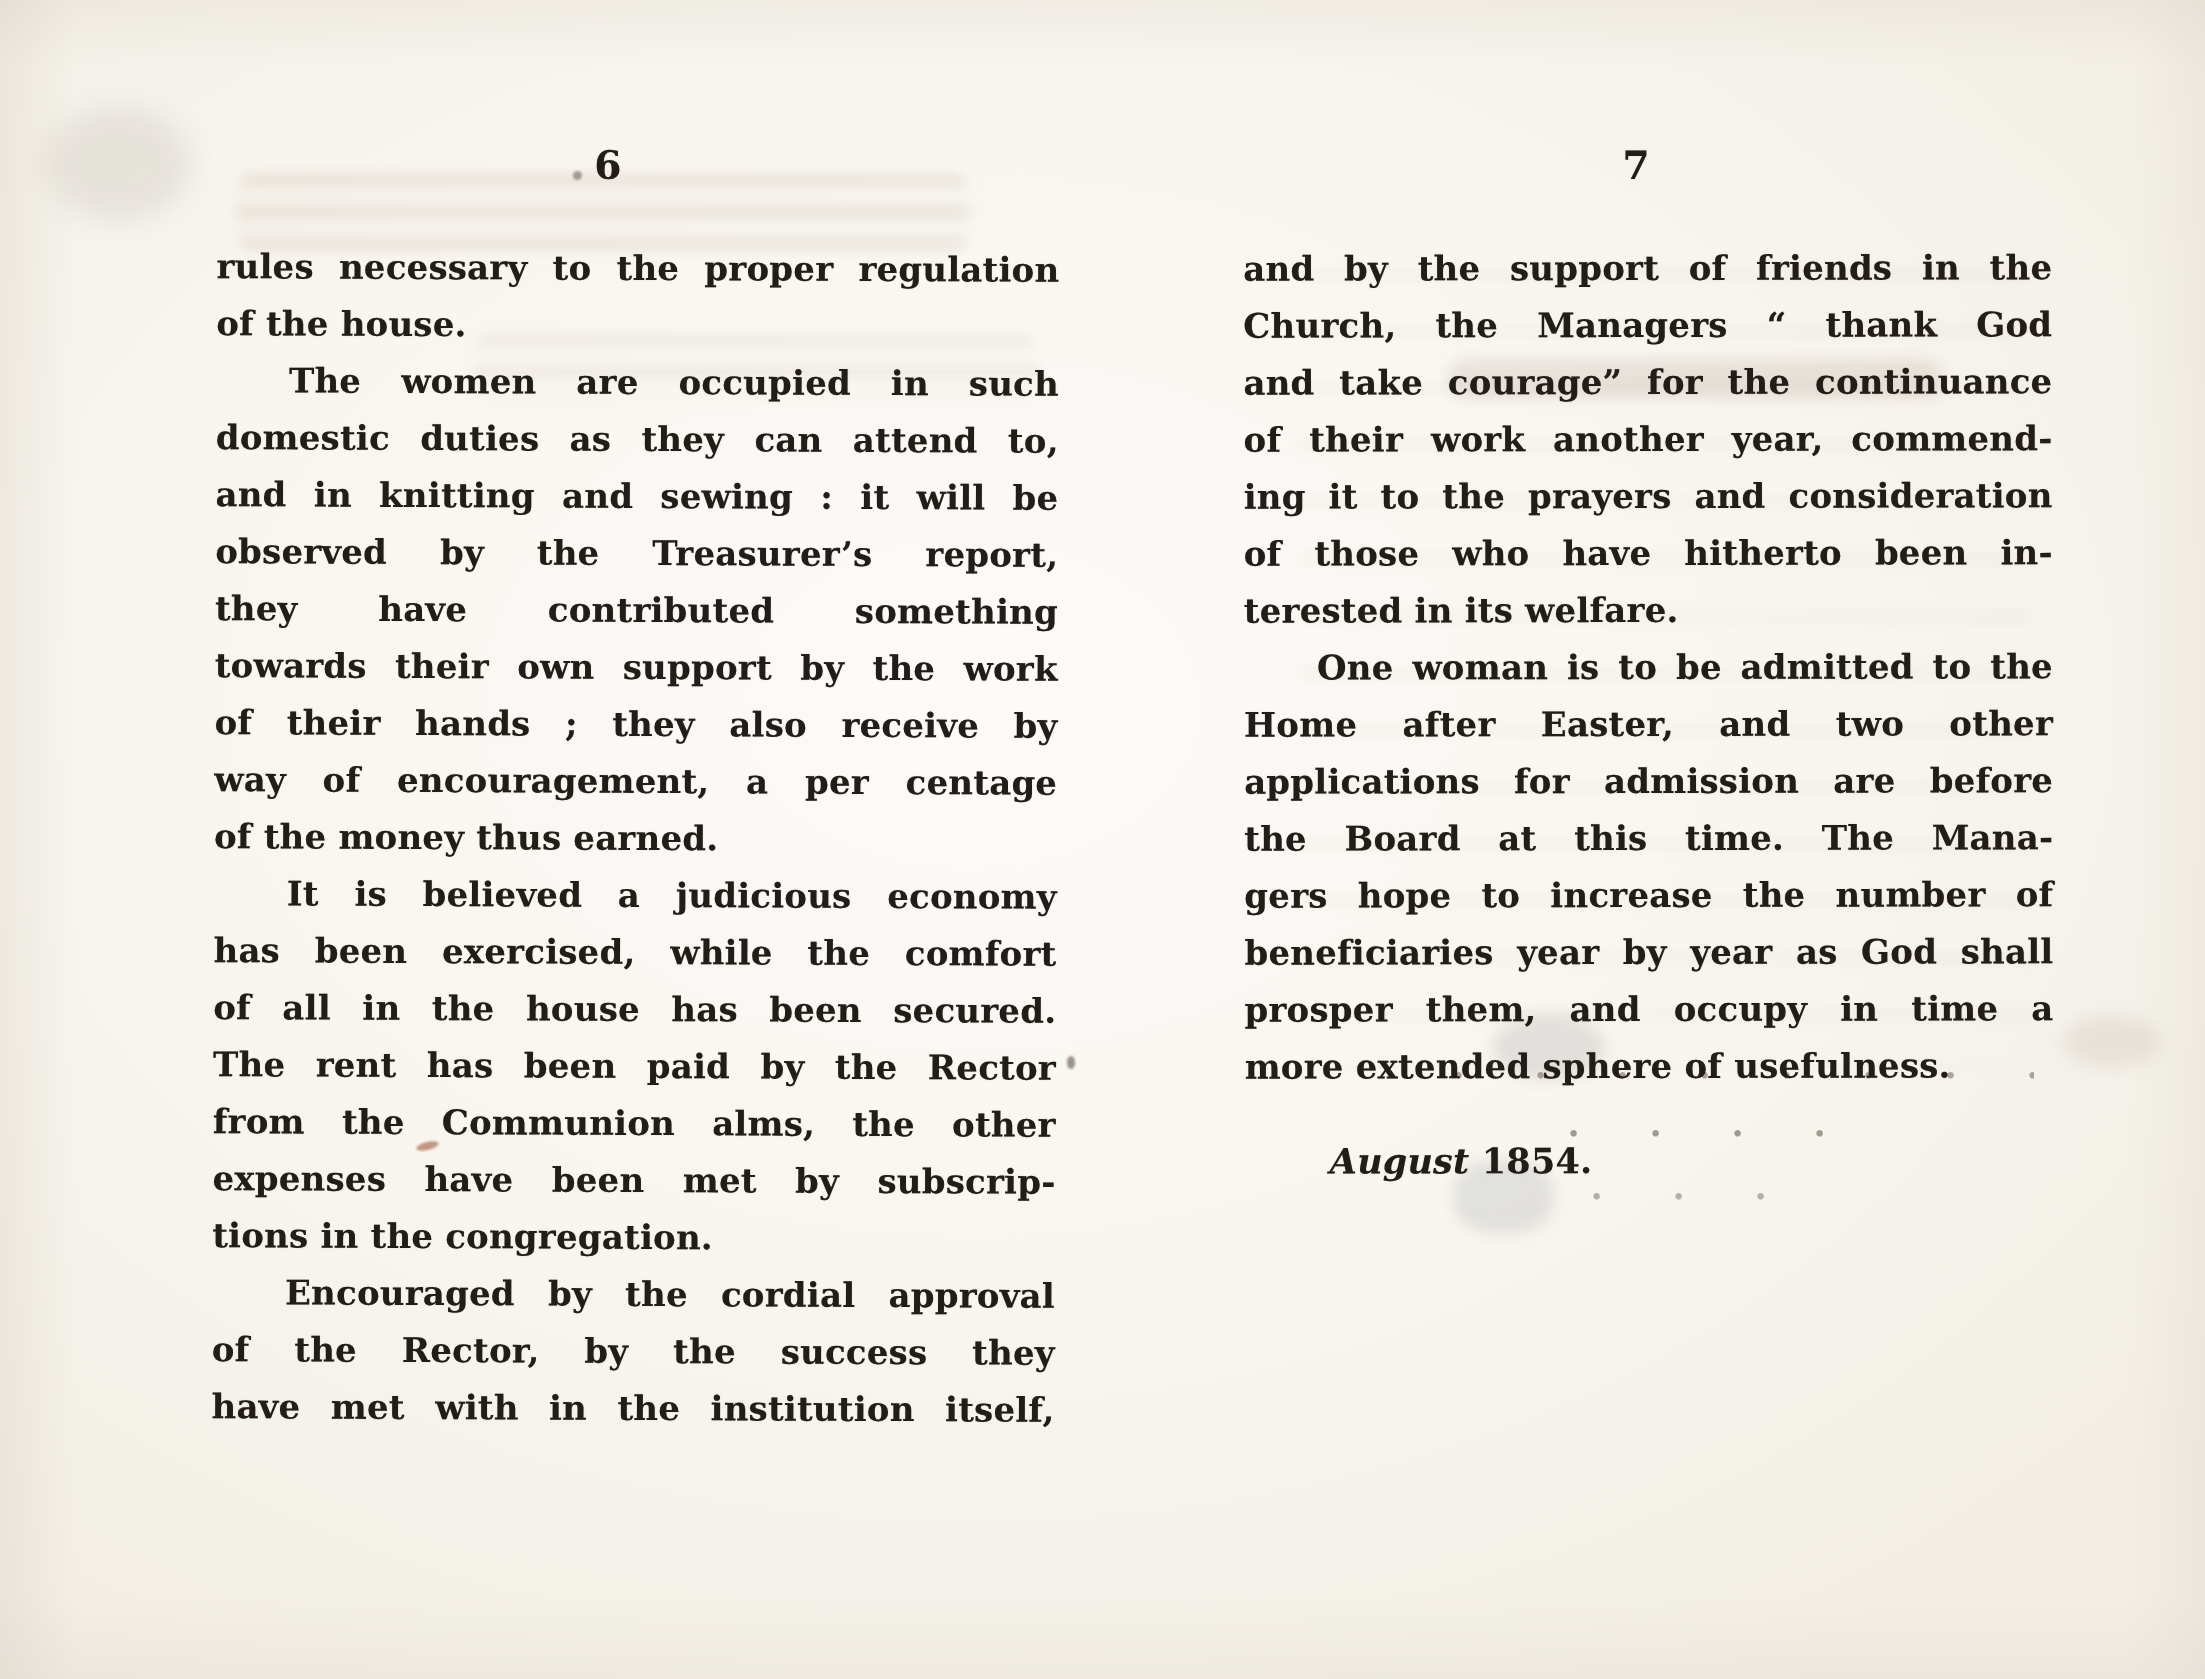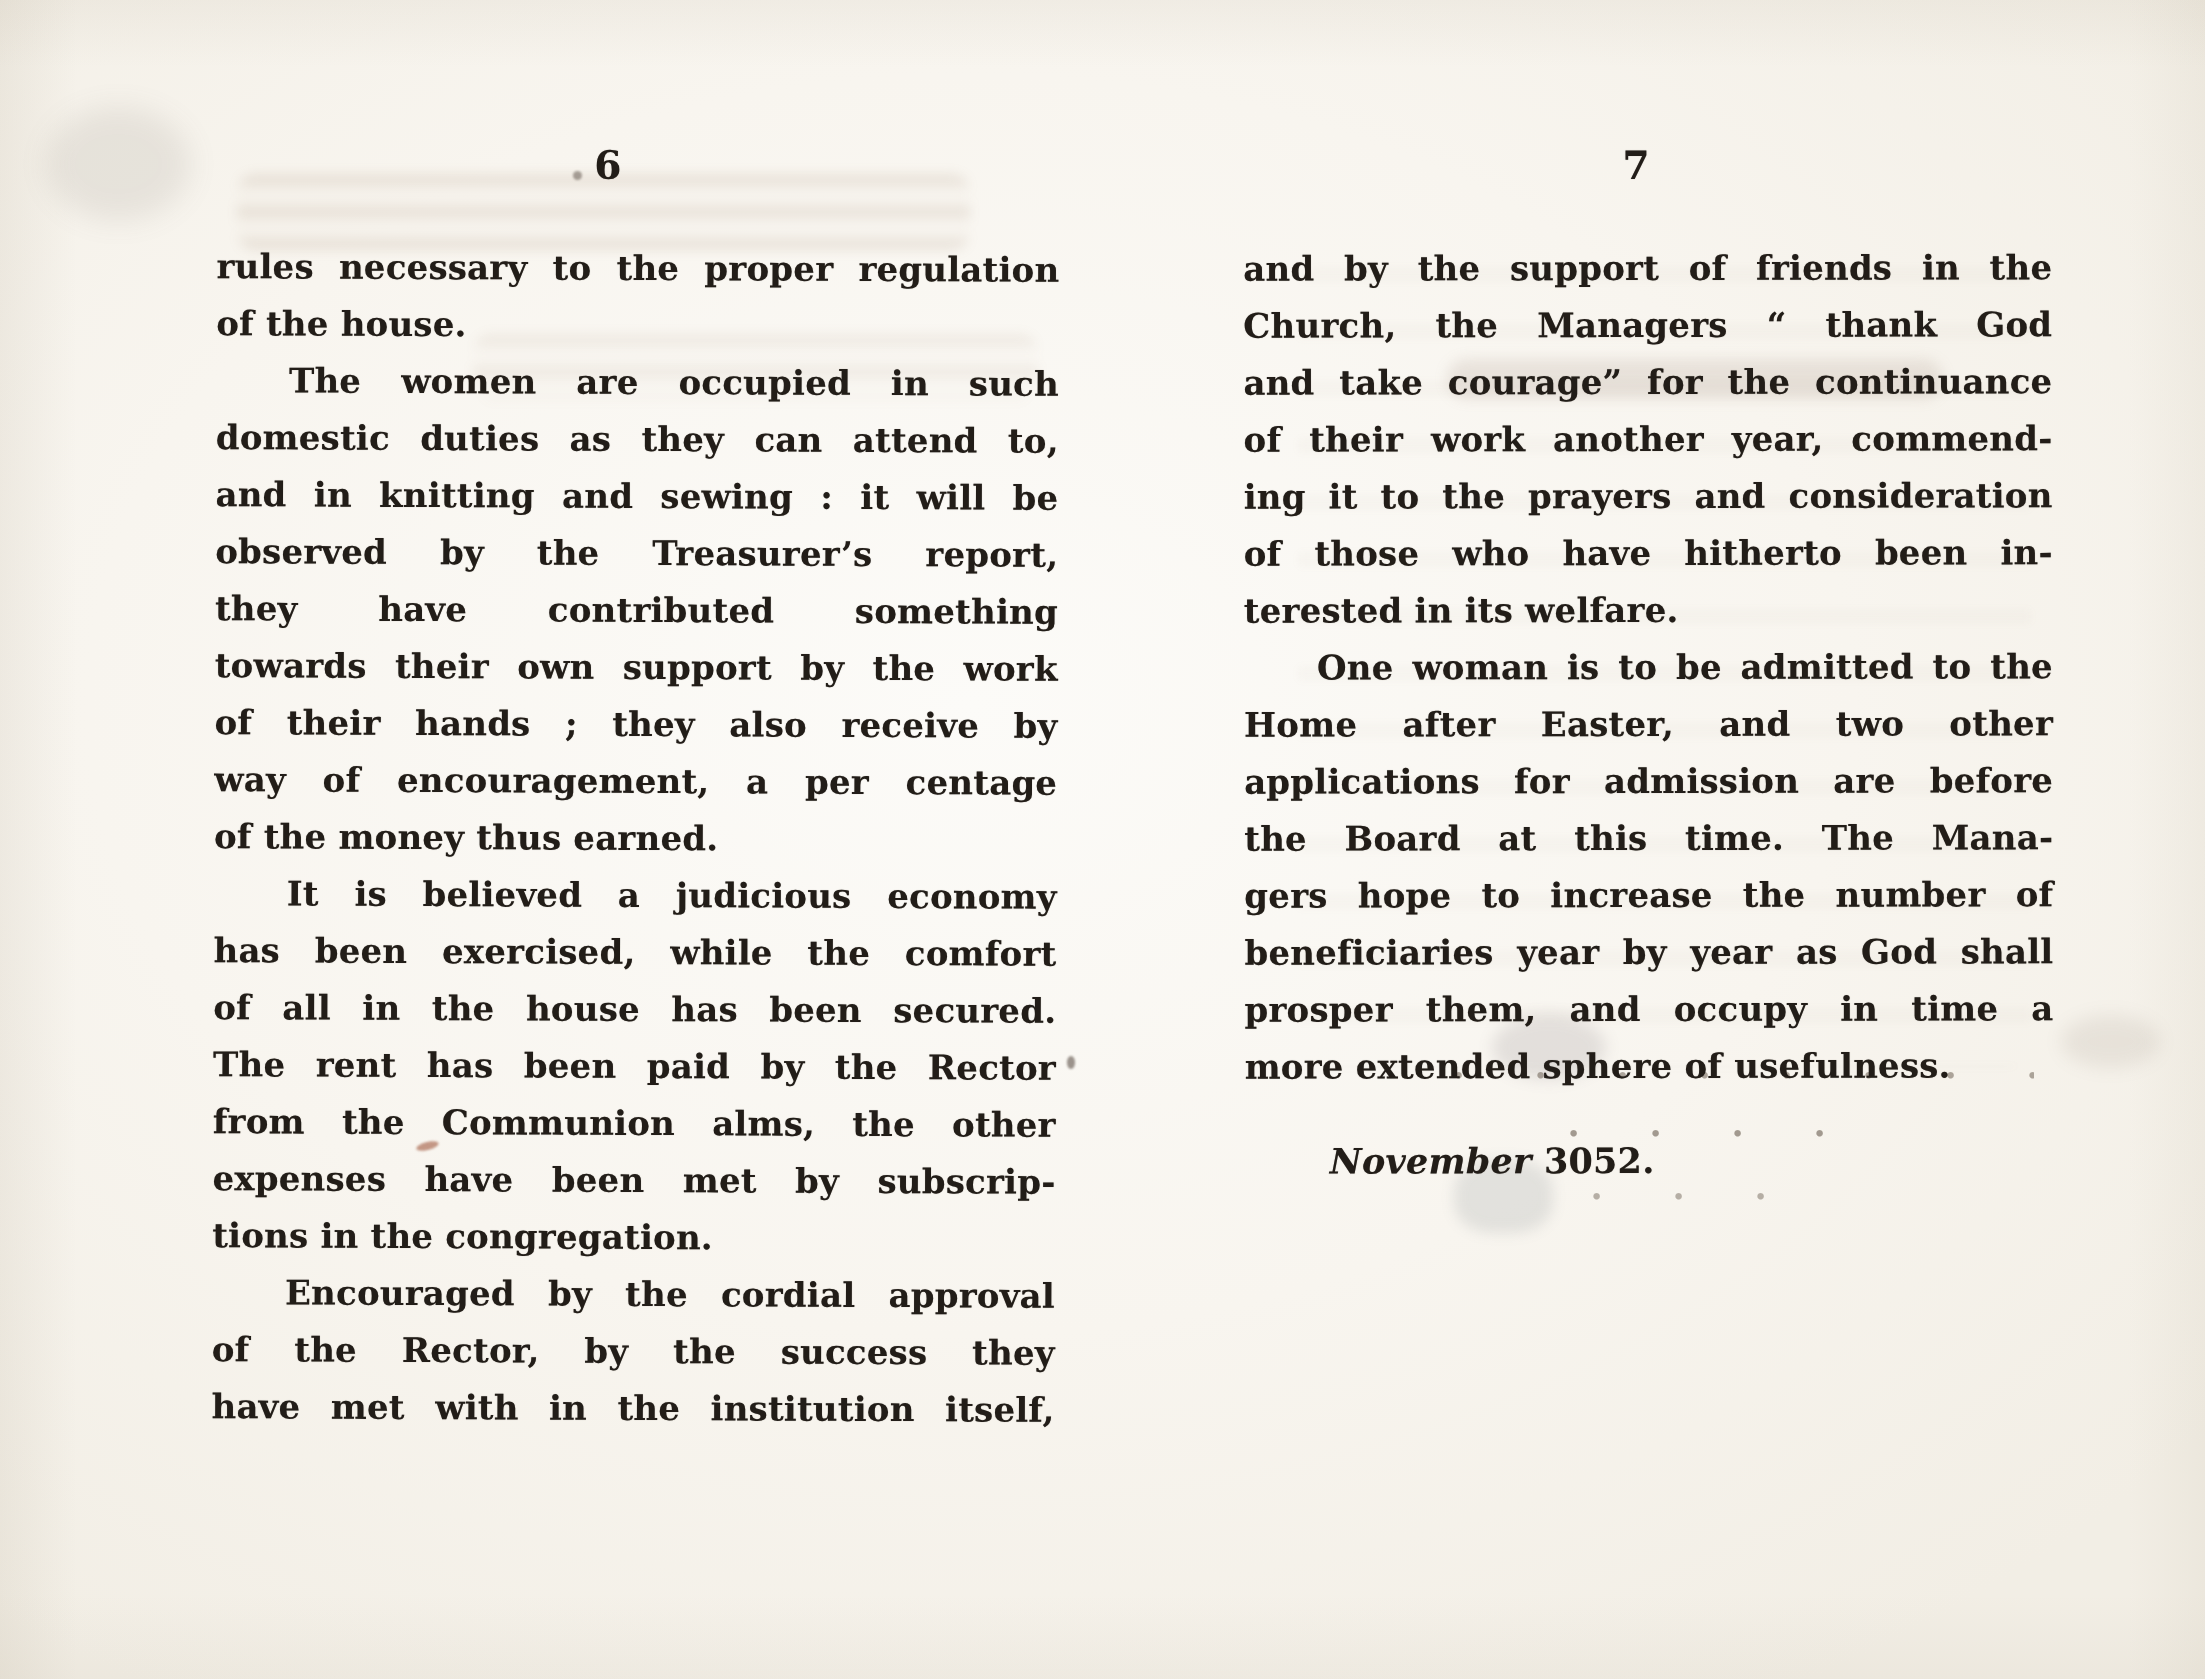--- a/index.html
+++ b/index.html
@@ -157,19 +157,19 @@
           <div class="line">One woman is to be admitted to the</div>
           <div class="line">Home after Easter, and two other</div>
           <div class="line">applications for admission are before</div>
           <div class="line">the Board at this time.  The Mana-</div>
           <div class="line">gers hope to increase the number of</div>
           <div class="line">beneficiaries year by year as God shall</div>
           <div class="line">prosper them, and occupy in time a</div>
           <div class="line">more extended sphere of usefulness.</div>
         </div>
       <div class="dateline">
-        <span class="it">November</span><span> 3052.</span>
+        <span class="it">August</span><span> 1854.</span>
       </div>
     </div>
   </section>
 
 </div>
 
 
 </body></html>

